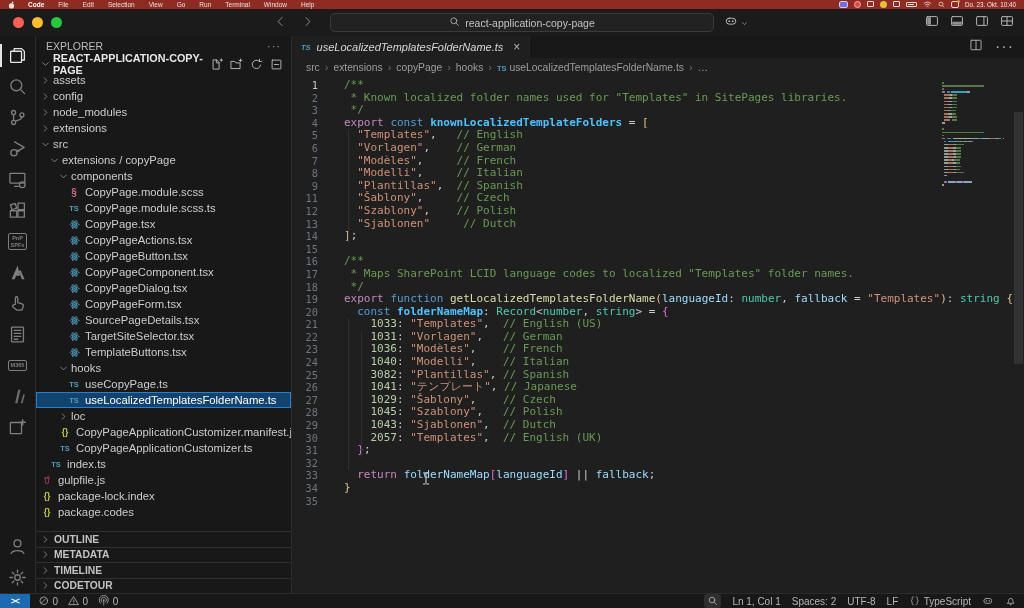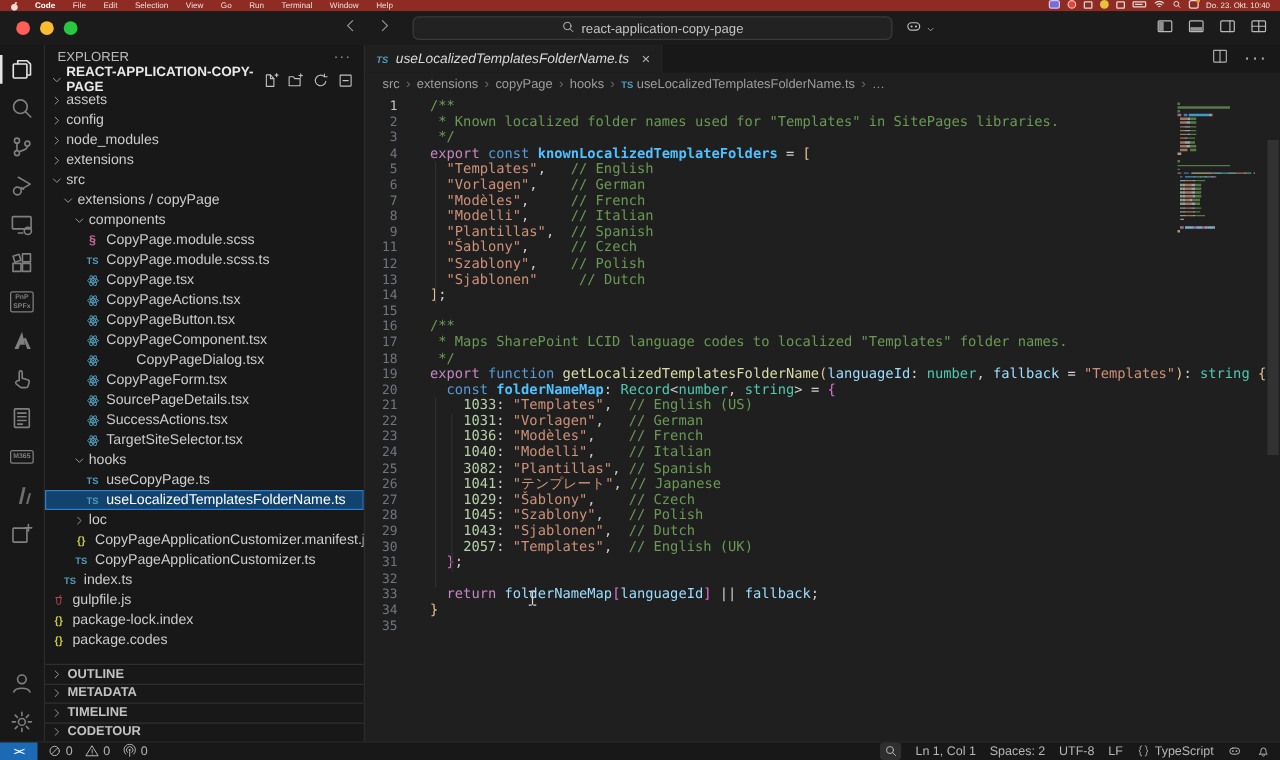--- a/index.html
+++ b/index.html
@@ -473,21 +473,21 @@
                 <svg width="11" height="11" viewBox="0 0 16 16" fill="none" stroke="currentColor" stroke-width="1.1" stroke-linecap="round" stroke-linejoin="round">
                   <ellipse cx="8" cy="8" rx="6.3" ry="2.4"></ellipse>
                   <ellipse cx="8" cy="8" rx="6.3" ry="2.4" transform="rotate(60 8 8)"></ellipse>
                   <ellipse cx="8" cy="8" rx="6.3" ry="2.4" transform="rotate(120 8 8)"></ellipse>
                   <circle cx="8" cy="8" r="1.2" fill="currentColor" stroke="none"></circle>
                 </svg>
               </span>
             </span>
             <span>CopyPageComponent.tsx</span>
           </div>
-          <div class="trow" style="padding-left: 31px; gap: 24px;">
+          <div class="trow" style="padding-left: 31px;">
             <span class="ficon">
               <span style="color:#519aba;display:flex">
                 <svg width="11" height="11" viewBox="0 0 16 16" fill="none" stroke="currentColor" stroke-width="1.1" stroke-linecap="round" stroke-linejoin="round">
                   <ellipse cx="8" cy="8" rx="6.3" ry="2.4"></ellipse>
                   <ellipse cx="8" cy="8" rx="6.3" ry="2.4" transform="rotate(60 8 8)"></ellipse>
                   <ellipse cx="8" cy="8" rx="6.3" ry="2.4" transform="rotate(120 8 8)"></ellipse>
                   <circle cx="8" cy="8" r="1.2" fill="currentColor" stroke="none"></circle>
                 </svg>
               </span>
             </span>
@@ -523,34 +523,34 @@
             <span class="ficon">
               <span style="color:#519aba;display:flex">
                 <svg width="11" height="11" viewBox="0 0 16 16" fill="none" stroke="currentColor" stroke-width="1.1" stroke-linecap="round" stroke-linejoin="round">
                   <ellipse cx="8" cy="8" rx="6.3" ry="2.4"></ellipse>
                   <ellipse cx="8" cy="8" rx="6.3" ry="2.4" transform="rotate(60 8 8)"></ellipse>
                   <ellipse cx="8" cy="8" rx="6.3" ry="2.4" transform="rotate(120 8 8)"></ellipse>
                   <circle cx="8" cy="8" r="1.2" fill="currentColor" stroke="none"></circle>
                 </svg>
               </span>
             </span>
-            <span>SuccessActions.tsx</span>
+            <span>TargetSiteSelector.tsx</span>
           </div>
           <div class="trow" style="padding-left: 31px;">
             <span class="ficon">
               <span style="color:#519aba;display:flex">
                 <svg width="11" height="11" viewBox="0 0 16 16" fill="none" stroke="currentColor" stroke-width="1.1" stroke-linecap="round" stroke-linejoin="round">
                   <ellipse cx="8" cy="8" rx="6.3" ry="2.4"></ellipse>
                   <ellipse cx="8" cy="8" rx="6.3" ry="2.4" transform="rotate(60 8 8)"></ellipse>
                   <ellipse cx="8" cy="8" rx="6.3" ry="2.4" transform="rotate(120 8 8)"></ellipse>
                   <circle cx="8" cy="8" r="1.2" fill="currentColor" stroke="none"></circle>
                 </svg>
               </span>
             </span>
-            <span>TargetSiteSelector.tsx</span>
+            <span>TemplateButtons.tsx</span>
           </div>
           <div class="trow" style="padding-left: 22px;">
             <span class="chev">
               <svg width="16" height="16" viewBox="0 0 16 16" fill="none" stroke="currentColor" stroke-width="1.1" stroke-linecap="round" stroke-linejoin="round">
                 <path d="M4 6l4 4 4-4"></path>
               </svg>
             </span>
             <span>hooks</span>
           </div>
           <div class="trow" style="padding-left: 31px;">

